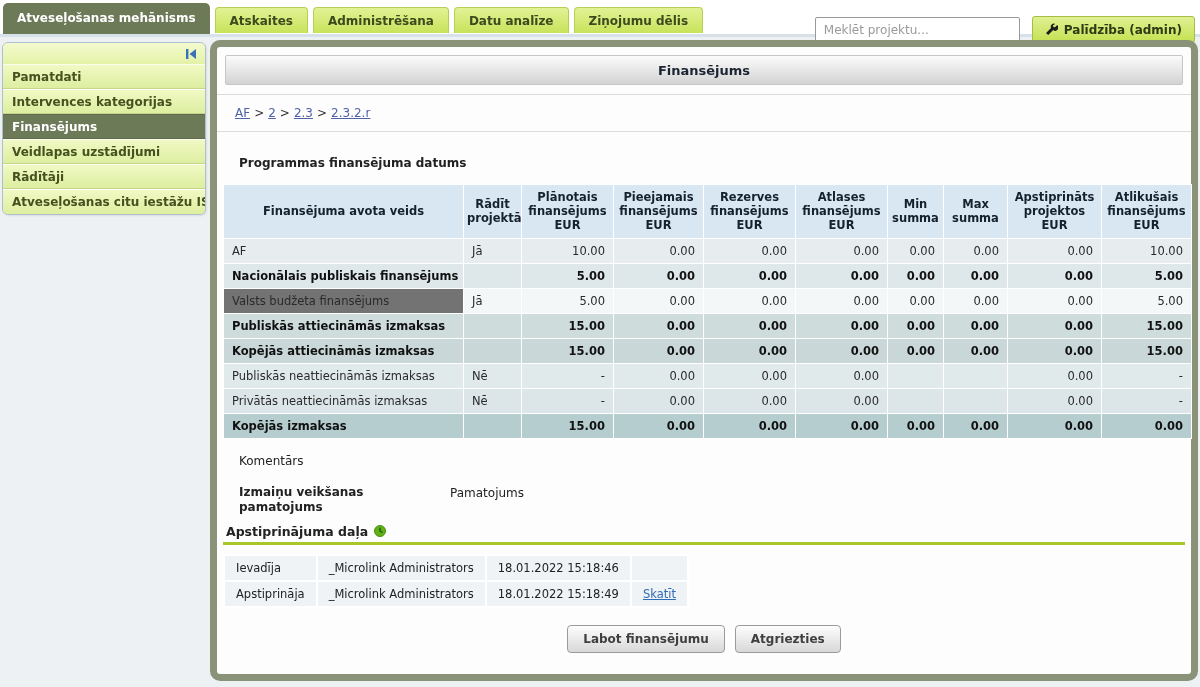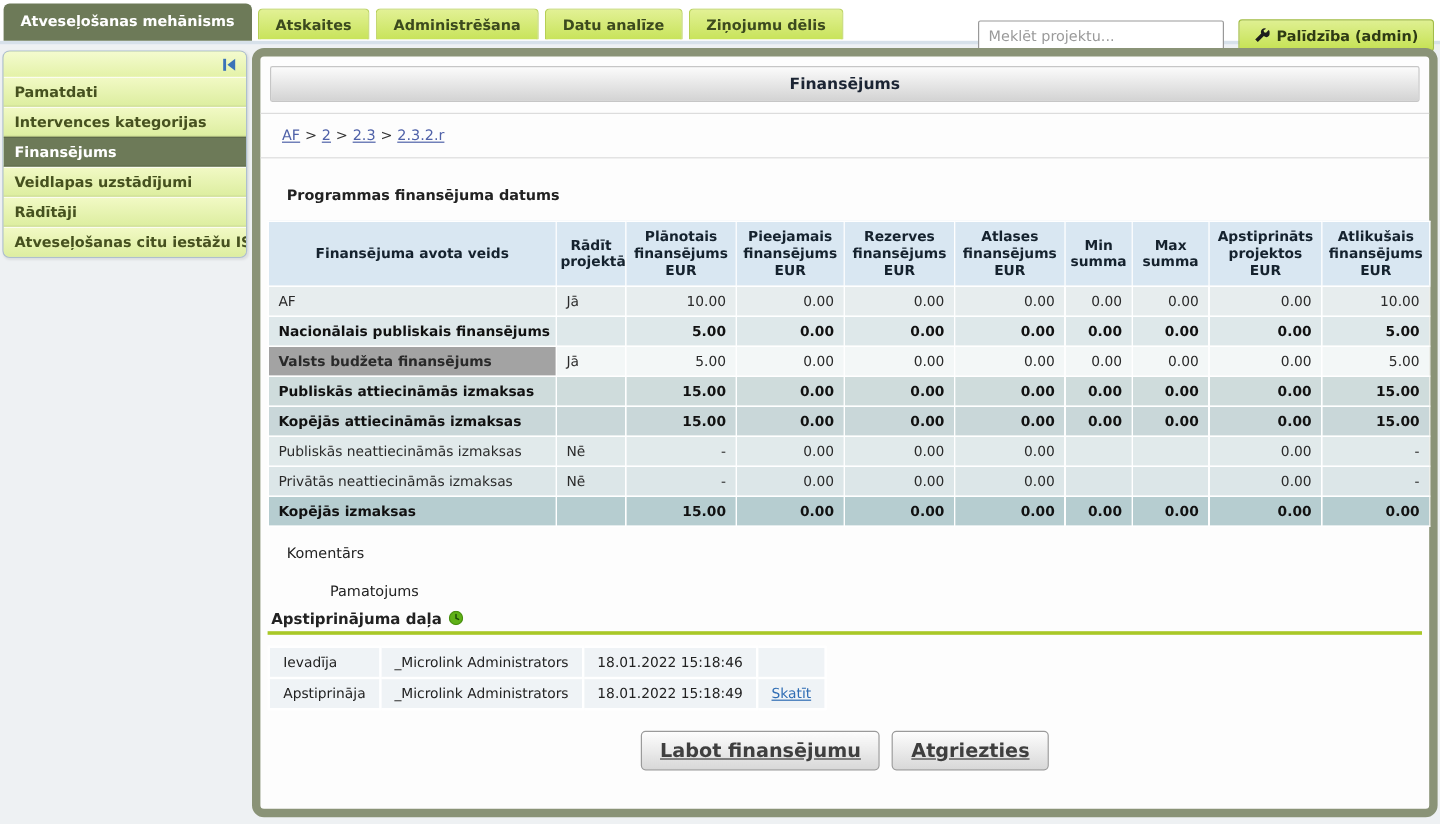--- a/index.html
+++ b/index.html
@@ -72,21 +72,21 @@
   .green-rule { height:3px; background:var(--divider-green,#a9c827); margin:1px 6px 0 6px; }
   
   .approval-table { margin:9px 0 0 6px; border-collapse:collapse; font-size:11.5px; }
   .approval-table td { background:#eff3f6; padding:5px 11px; border:2px solid #fff;
     white-space:nowrap; color:#222; }
   .approval-table a { color:var(--skatit-link,#2f6db4); text-decoration:underline; cursor:pointer; }
   
   .bottom-buttons { text-align:center; margin-top:17px; }
   .btn { display:inline-block; margin:0 5px; padding:6px 15px;
     background:linear-gradient(#fdfdfd,#d8d8d8); border:1px solid #9a9a9a; border-radius:4px;
-    font-family:inherit; font-size:16px; font-weight:bold; color:#3f3f3f; cursor:pointer;text-decoration:underline; }
+    font-family:inherit; font-size:12px; font-weight:bold; color:#3f3f3f; cursor:pointer; }
 </style>
 </head>
 <body>
 
 <div class="topbar">
   <div class="tabs" id="tabs">
       <div class="tab active">Atveseļošanas mehānisms</div>
       <div class="tab">Atskaites</div>
       <div class="tab">Administrēšana</div>
       <div class="tab">Datu analīze</div>
@@ -175,21 +175,21 @@
           <td class="r" style="background: rgb(222, 232, 234);">5.00</td>
           <td class="r" style="background: rgb(222, 232, 234);">0.00</td>
           <td class="r" style="background: rgb(222, 232, 234);">0.00</td>
           <td class="r" style="background: rgb(222, 232, 234);">0.00</td>
           <td class="r" style="background: rgb(222, 232, 234);">0.00</td>
           <td class="r" style="background: rgb(222, 232, 234);">0.00</td>
           <td class="r" style="background: rgb(222, 232, 234);">0.00</td>
           <td class="r" style="background: rgb(222, 232, 234);">5.00</td>
         </tr>
         <tr>
-          <td class="l" style="background: #a3a3a3; font-weight: bold;">Valsts budžeta finansējums</td>
+          <td class="l" style="background: #737373;">Valsts budžeta finansējums</td>
           <td class="l" style="background: rgb(243, 247, 247);">Jā</td>
           <td class="r" style="background: rgb(243, 247, 247);">5.00</td>
           <td class="r" style="background: rgb(243, 247, 247);">0.00</td>
           <td class="r" style="background: rgb(243, 247, 247);">0.00</td>
           <td class="r" style="background: rgb(243, 247, 247);">0.00</td>
           <td class="r" style="background: rgb(243, 247, 247);">0.00</td>
           <td class="r" style="background: rgb(243, 247, 247);">0.00</td>
           <td class="r" style="background: rgb(243, 247, 247);">0.00</td>
           <td class="r" style="background: rgb(243, 247, 247);">5.00</td>
         </tr>
@@ -252,20 +252,21 @@
           <td class="r" style="background: rgb(182, 205, 208);">0.00</td>
           <td class="r" style="background: rgb(182, 205, 208);">0.00</td>
           <td class="r" style="background: rgb(182, 205, 208);">0.00</td>
         </tr>
       </tbody>
   </table>
 
   <div class="komentars">Komentārs</div>
 
   <div class="izmainu-row">
+    <div class="izmainu-label">Izmaiņu veikšanas pamatojums</div>
     <div class="izmainu-value">Pamatojums</div>
   </div>
 
   <div class="apstiprinajums">
     <span>Apstiprinājuma daļa</span>
     <span style="display:inline-flex">
       <svg width="12" height="12" viewBox="0 0 12 12">
           <circle cx="6" cy="6" r="5.5" fill="#5fb117" stroke="#4a9010" stroke-width="1"></circle>
           <path d="M6 3v3.2l2.2 1" stroke="#1c4a08" stroke-width="1.2" fill="none" stroke-linecap="round"></path>
         </svg>

